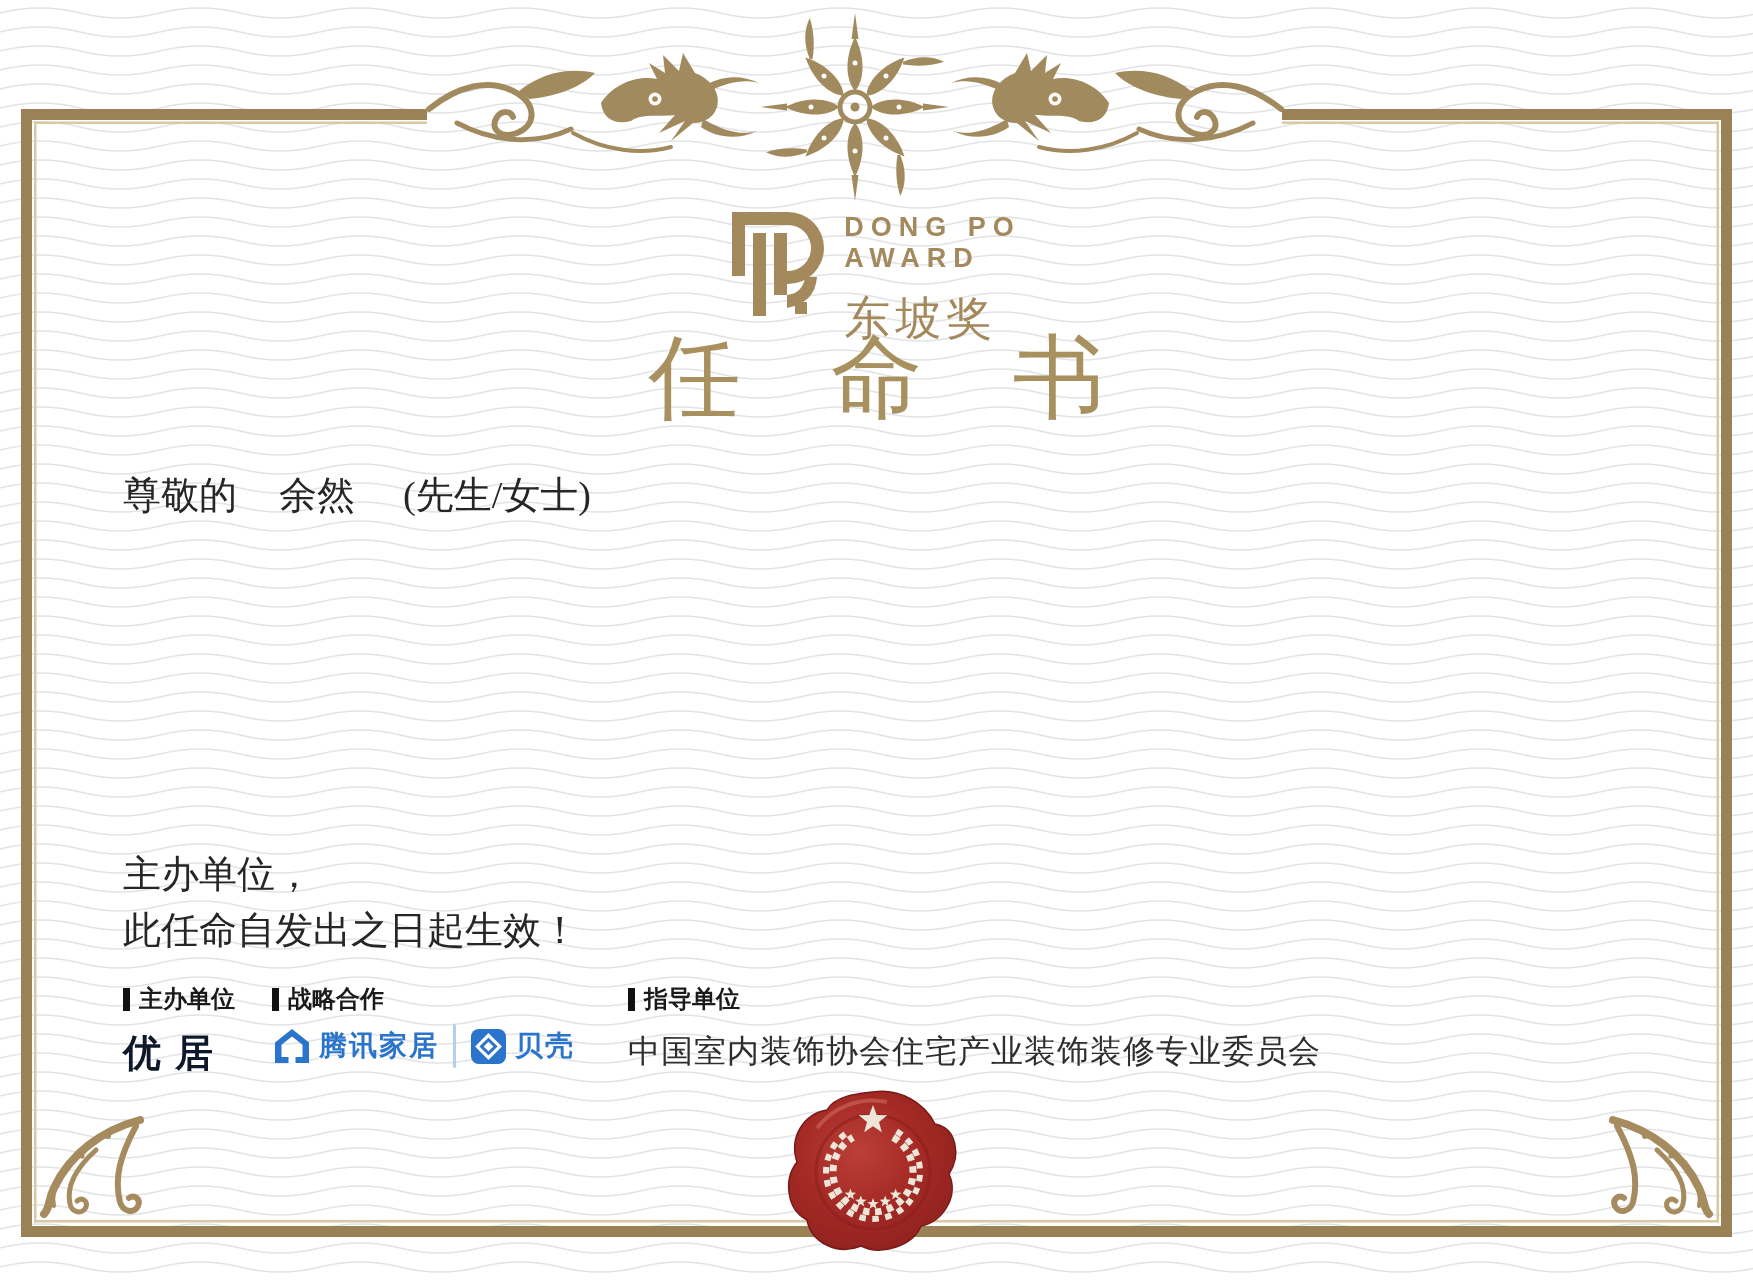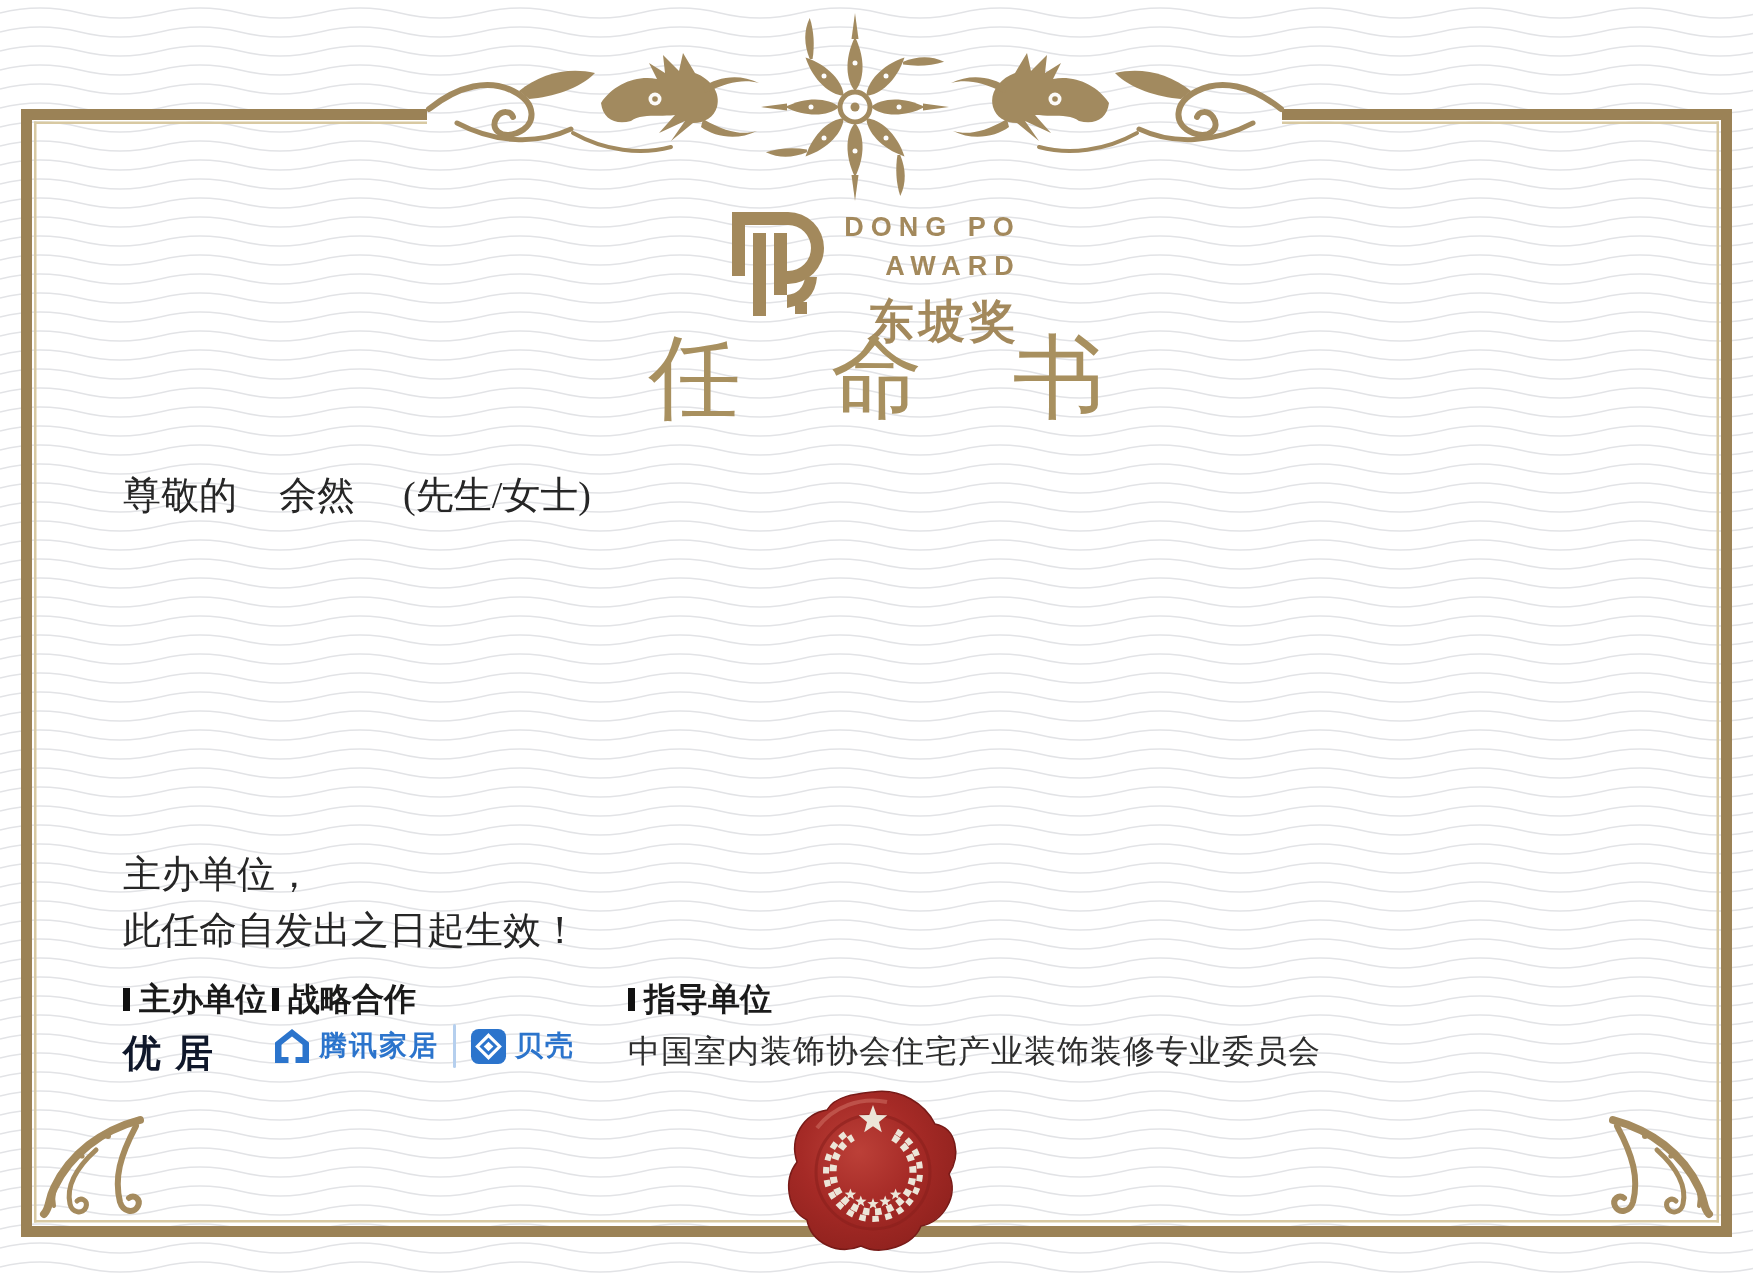--- a/index.html
+++ b/index.html
@@ -6,25 +6,25 @@
   .stage{
     position:relative;width:1753px;height:1280px;background:#ffffff;overflow:hidden;
     font-family:"Liberation Serif","DejaVu Serif",serif;
   }
   .bg-svg{position:absolute;left:0;top:0;width:1753px;height:1280px;display:block;}
 
   
   .logo-row{position:absolute;left:0;top:212px;width:100%;
     display:flex;justify-content:center;align-items:flex-start;gap:20px;}
   .logo-mark{width:92px;height:104px;flex:0 0 auto;}
-  .logo-text{display:flex;flex-direction:column;align-items:flex-end;gap:8px;}
+  .logo-text{display:flex;flex-direction:column;align-items:flex-start;}
   .logo-en{font-family:"Liberation Sans","DejaVu Sans",sans-serif;font-weight:bold;
     font-size:27px;line-height:31px;letter-spacing:7px;color:#a3895c;}
-  .logo-cn{font-family:"Liberation Sans","DejaVu Sans",sans-serif;font-weight:700;
-    font-size:46px;line-height:50px;letter-spacing:5px;color:#a3895c;margin-top:6px;}
+  .logo-cn{font-family:"Liberation Sans","DejaVu Sans",sans-serif;font-weight:400;
+    font-size:46px;line-height:50px;letter-spacing:5px;color:#a3895c;margin-top:19px;}
 
   .title-row{position:absolute;left:0;top:330px;width:100%;
     display:flex;justify-content:center;gap:90px;
     font-size:92px;line-height:1.06;color:#a8905f;}
 
   
   .bodytxt{position:absolute;left:123px;width:1528px;color:#262626;font-size:38px;}
   .salutation{top:470px;}
   .salutation .nm{margin-left:42px;}
   .salutation .sfx{margin-left:48px;}
@@ -32,21 +32,21 @@
   .para2{top:678px;line-height:61px;}
   .closing{top:846px;line-height:56px;}
 
   
   .fcol{position:absolute;top:986px;}
   .fcol1{left:123px;}
   .fcol2{left:272px;}
   .fcol3{left:628px;}
   .flabel{display:flex;align-items:center;gap:9px;
     font-family:"Liberation Sans","DejaVu Sans",sans-serif;
-    font-size:32px;font-weight:600;color:#1a1a1a;line-height:26px;}
+    font-size:24px;font-weight:600;color:#1a1a1a;line-height:26px;}
   .fbar{width:7px;height:23px;background:#111111;flex:0 0 auto;}
   .youju{margin-top:16px;font-family:"Liberation Sans","DejaVu Sans",sans-serif;
     font-size:38px;font-weight:700;letter-spacing:14px;color:#0f172a;}
   .partners{margin-top:12px;display:flex;align-items:center;}
   .tx-blue{font-family:"Liberation Sans","DejaVu Sans",sans-serif;
     font-size:28px;font-weight:800;color:#2b74cc;letter-spacing:2px;}
   .house-icon{width:40px;height:40px;margin-right:7px;}
   .pdivider{width:3px;height:44px;background:#b5cfee;border-radius:2px;margin:0 14px;}
   .beike-icon{width:37px;height:37px;margin-right:8px;}
   .org-name{margin-top:18px;font-family:"Liberation Sans","DejaVu Sans",sans-serif;

